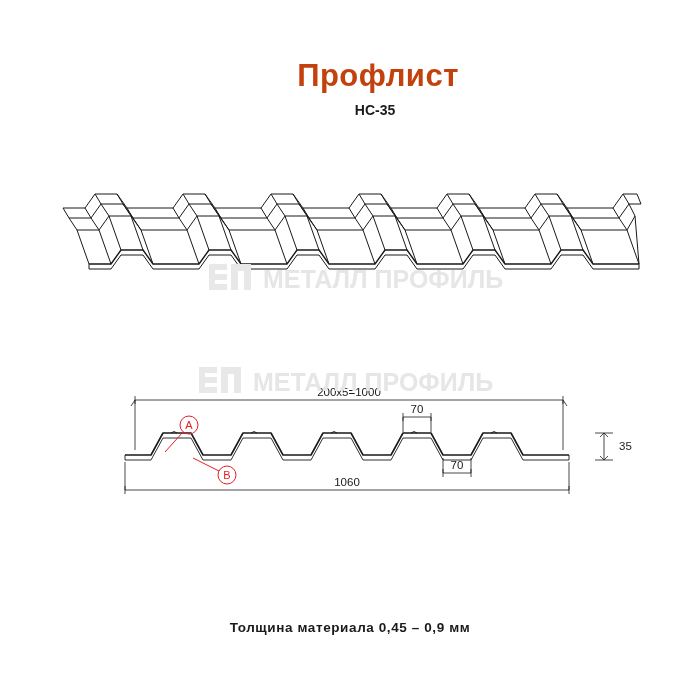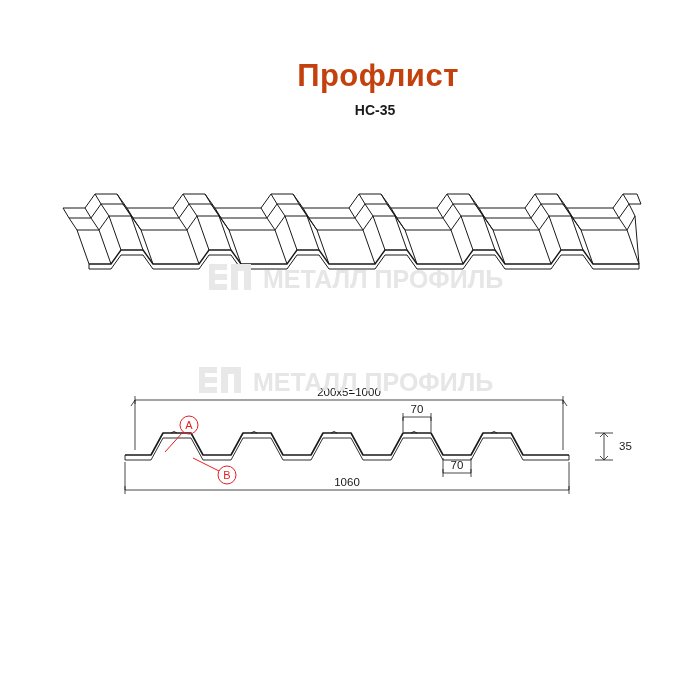--- a/index.html
+++ b/index.html
@@ -215,14 +215,15 @@
   <div class="wm wm2">
     <svg width="300" height="52" viewBox="0 0 300 52">
       <g fill="#e8e8e8">
         <path d="M4,12 h18 v6 h-12 v4 h12 v6 h-12 v4 h12 v6 h-18 z"></path>
         <path d="M26,12 h20 v26 h-7 v-19 h-6 v19 h-7 z"></path>
       </g>
       <text x="58" y="36" font-size="25" font-weight="bold" fill="#e6e6e6">МЕТАЛЛ ПРОФИЛЬ</text>
     </svg>
   </div>
 
+  <div class="thickness">Толщина материала 0,45 – 0,9 мм</div>
 
 </div>
 
 </body></html>

